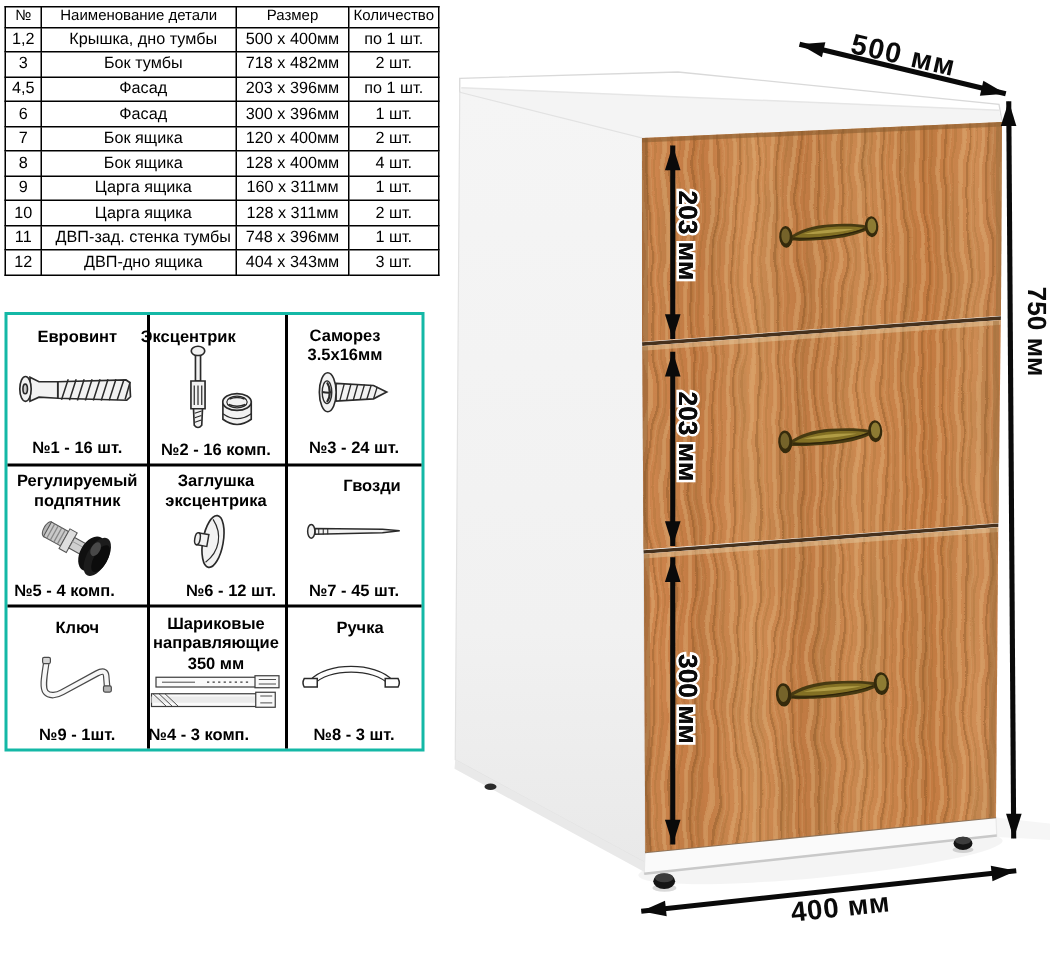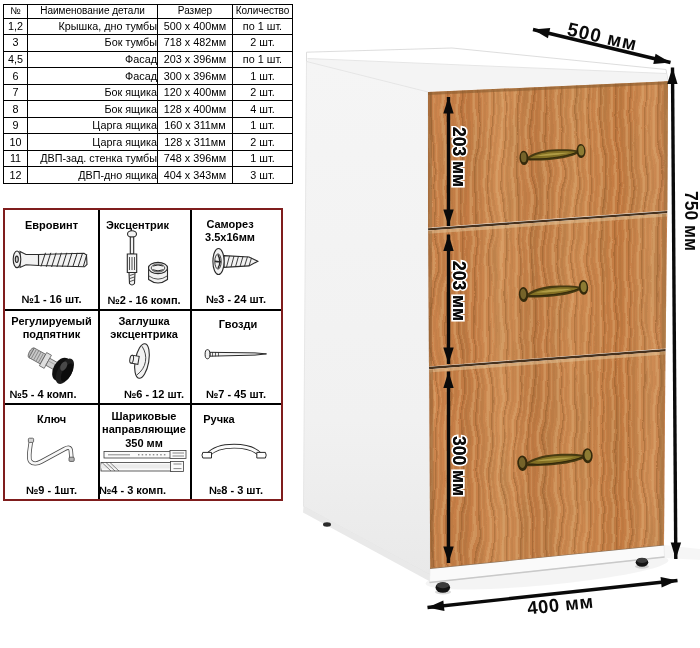--- a/index.html
+++ b/index.html
@@ -1,19 +1,19 @@
 <!DOCTYPE html>
 <html><head><meta charset="utf-8"><style>
 html,body{margin:0;padding:0}
 body{width:700px;height:648px;position:relative;background:#fff;font-family:"Liberation Sans",sans-serif;overflow:hidden}
 #parts{position:absolute;left:3px;top:4px;border-collapse:collapse;table-layout:fixed}
 #parts td{border:1.3px solid #000;font-size:10.8px;line-height:1;padding:0;white-space:nowrap;color:#000;text-align:center;overflow:hidden}
-#parts td.n{text-align:right;padding-left:6px}
+#parts td.n{text-align:center;padding-left:6px}
 #parts tr:first-child td{font-size:10px}
-#grid{position:absolute;left:3px;top:208px;width:276px;height:289px;border:2px solid #7f1d1d;font-weight:bold;color:#000}
+#grid{position:absolute;left:3px;top:208px;width:276px;height:289px;border:2px solid #14b8a6;font-weight:bold;color:#000}
 .gv{position:absolute;top:0;bottom:0;width:2px;background:#000}
 .gh{position:absolute;left:0;right:0;height:2px;background:#000}
 .gt{position:absolute;font-size:11px;line-height:13.4px;text-align:center;white-space:nowrap}
 svg{position:absolute;left:0;top:0}
 </style></head><body>
 
 <table id="parts">
 <colgroup>
       <col style="width:24px">
       <col style="width:130px">
@@ -92,42 +92,42 @@
 
 <div id="grid">
 <div class="gv" style="left:92.5px"></div>
 <div class="gv" style="left:184.5px"></div>
 <div class="gh" style="top:98.5px"></div>
 <div class="gh" style="top:193px"></div>
 
 <div class="gt" style="left:0;width:93px;top:9px">Евровинт</div>
 <div class="gt" style="left:0;width:93px;top:83px">№1 - 16 шт.</div>
 
-<div class="gt" style="left:96px;width:73px;top:9px">Эксцентрик</div>
+<div class="gt" style="left:84px;width:73px;top:9px">Эксцентрик</div>
 <div class="gt" style="left:94px;width:90px;top:84px">№2 - 16 комп.</div>
 
 <div class="gt" style="left:186px;width:78px;top:8px">Саморез<br>3.5х16мм</div>
 <div class="gt" style="left:186px;width:90px;top:83px">№3 - 24 шт.</div>
 
 <div class="gt" style="left:0;width:93px;top:105px">Регулируемый<br>подпятник</div>
 <div class="gt" style="left:0;width:76px;top:177.5px">№5 - 4 комп.</div>
 
 <div class="gt" style="left:94px;width:90px;top:105px">Заглушка<br>эксцентрика</div>
 <div class="gt" style="left:94px;width:110px;top:177.5px">№6 - 12 шт.</div>
 
-<div class="gt" style="left:186px;width:94px;top:108px">Гвозди</div>
+<div class="gt" style="left:196px;width:94px;top:108px">Гвозди</div>
 <div class="gt" style="left:186px;width:90px;top:177.5px">№7 - 45 шт.</div>
 
 <div class="gt" style="left:0;width:93px;top:203px">Ключ</div>
 <div class="gt" style="left:0;width:93px;top:274px">№9 - 1шт.</div>
 
 <div class="gt" style="left:94px;width:90px;top:200px">Шариковые<br>направляющие<br>350 мм</div>
 <div class="gt" style="left:94px;width:66px;top:274px">№4 - 3 комп.</div>
 
-<div class="gt" style="left:180px;width:68px;top:203px">Ручка</div>
+<div class="gt" style="left:201px;width:68px;top:203px">Ручка</div>
 <div class="gt" style="left:186px;width:90px;top:274px">№8 - 3 шт.</div>
 </div>
 <svg width="700" height="648" viewBox="0 0 700 648">
 <defs>
 <linearGradient id="sideg" x1="0" y1="0" x2="0" y2="1">
 <stop offset="0" stop-color="#f5f5f5"></stop>
         <stop offset="0.7" stop-color="#f1f1f1"></stop>
         <stop offset="1" stop-color="#e9e9e9"></stop>
 </linearGradient>
 <filter id="grainD" x="-2%" y="-2%" width="104%" height="104%">

